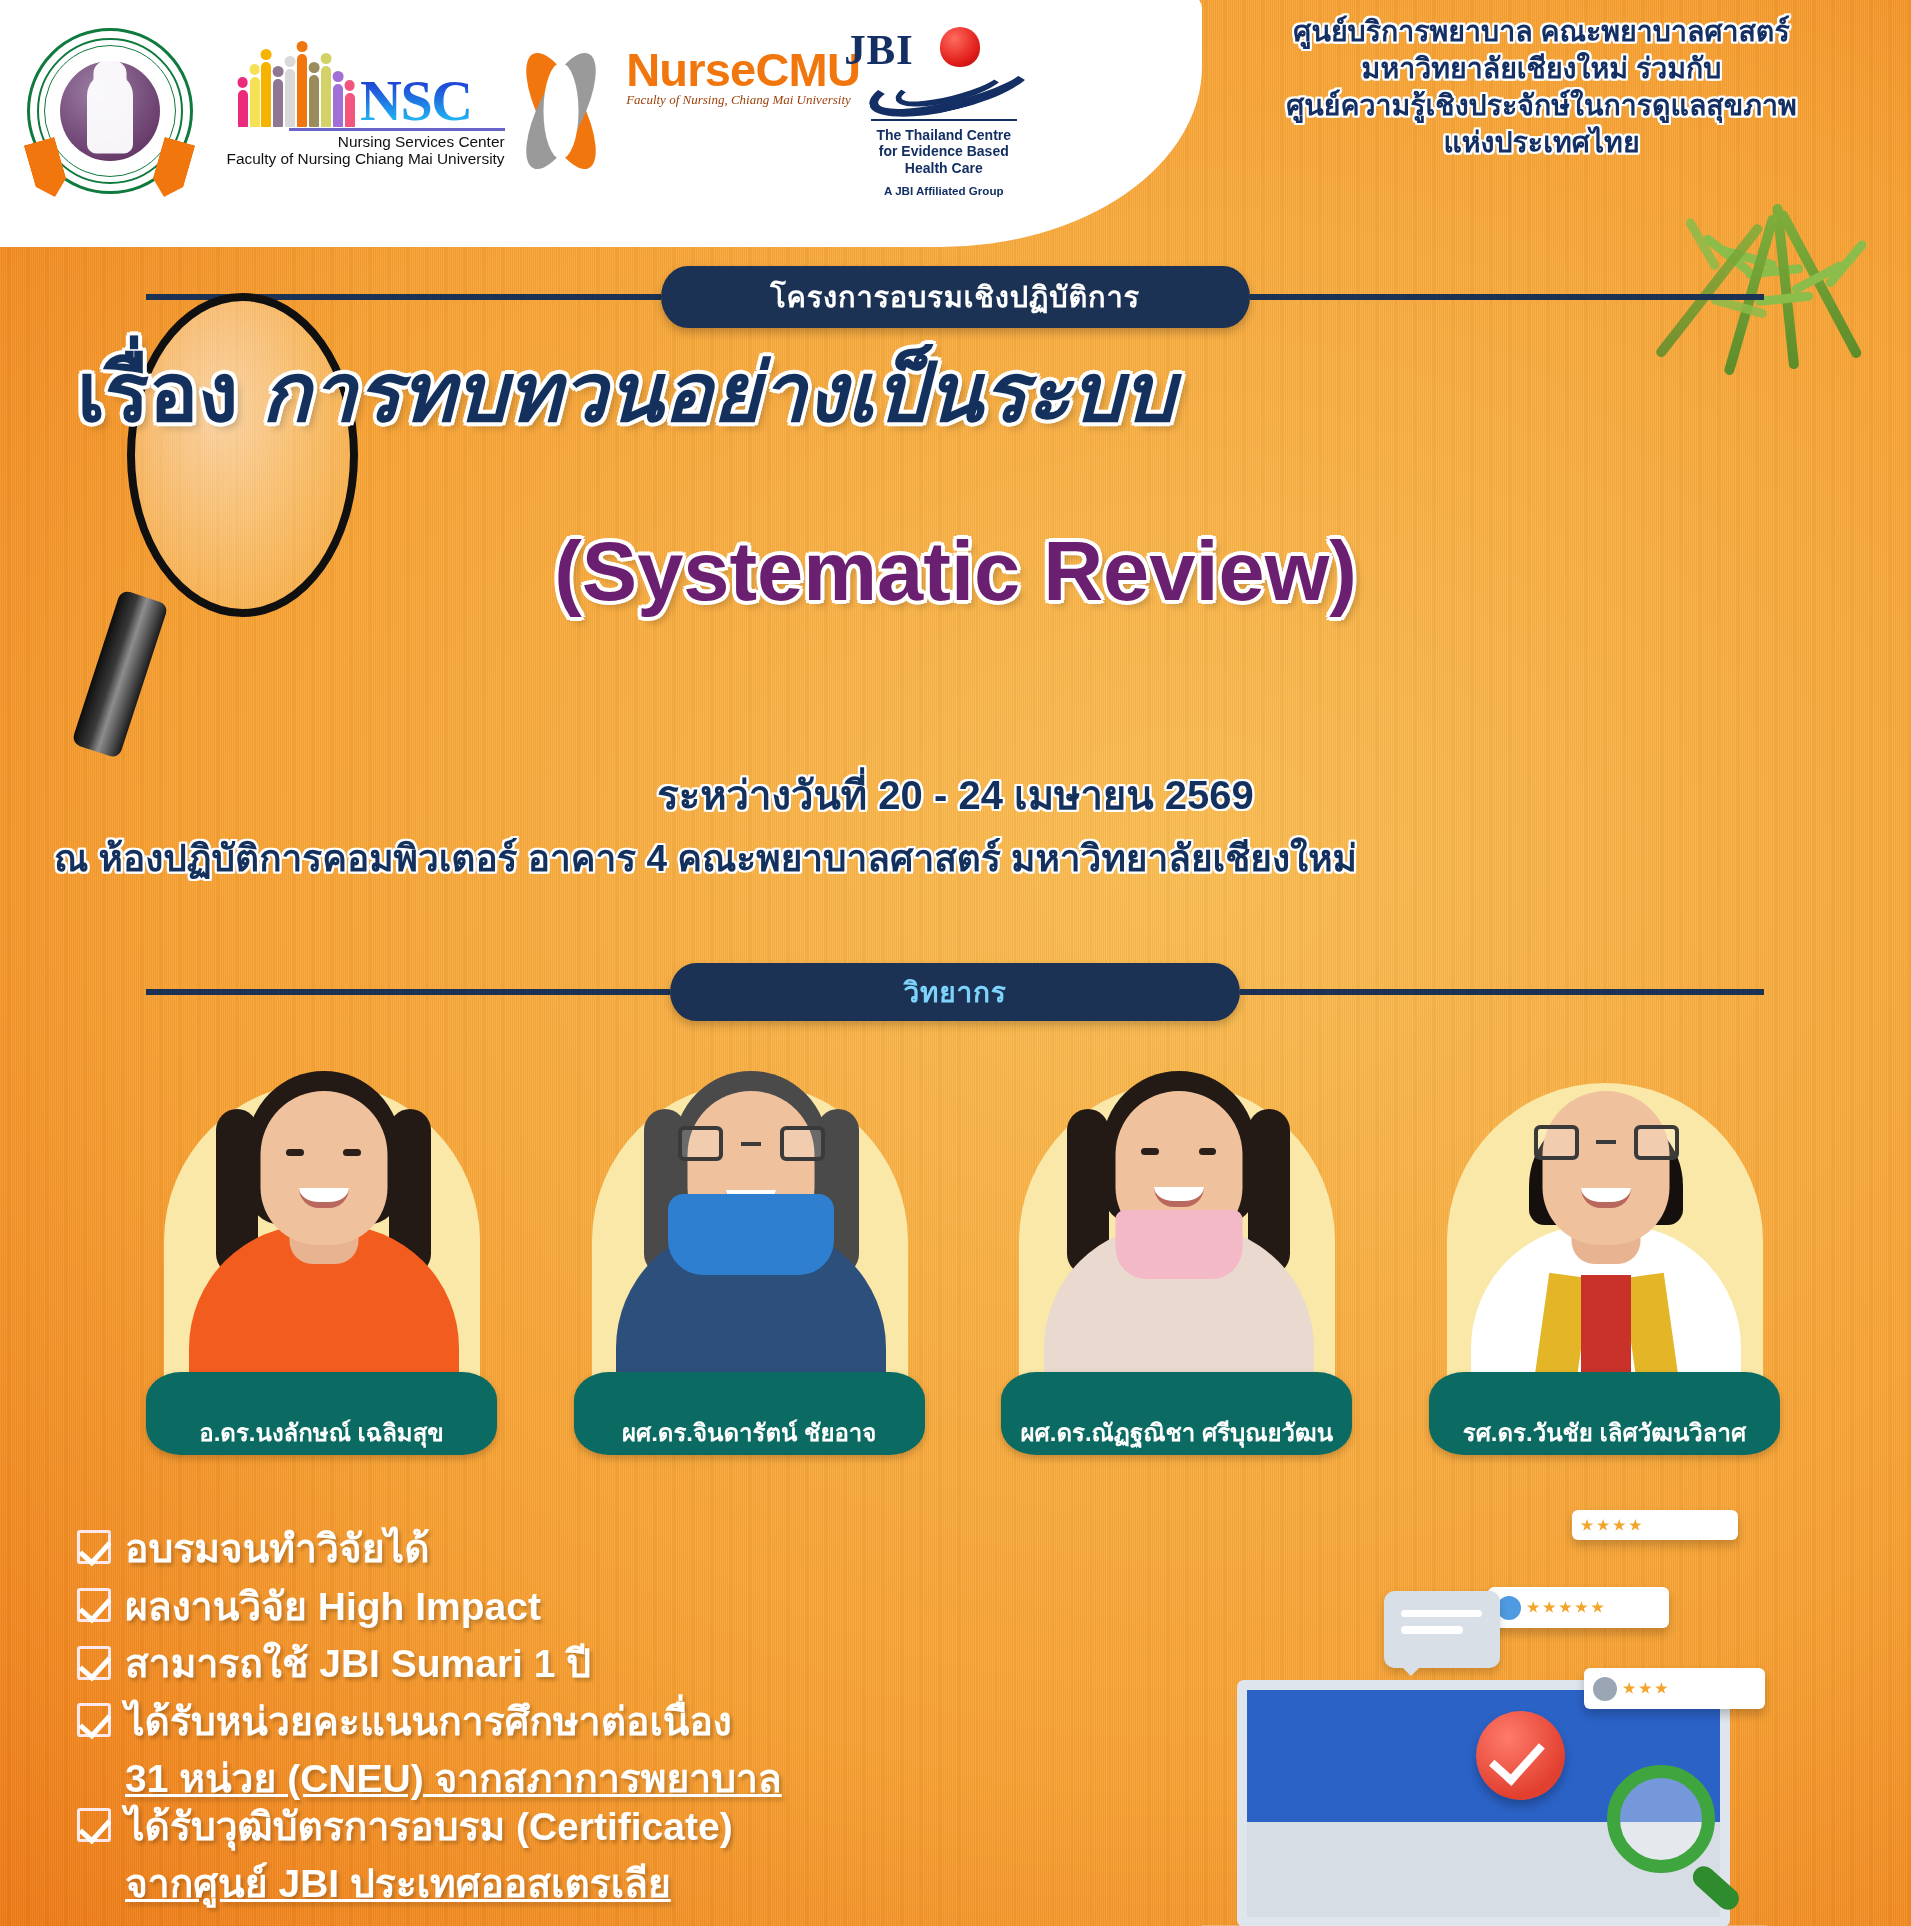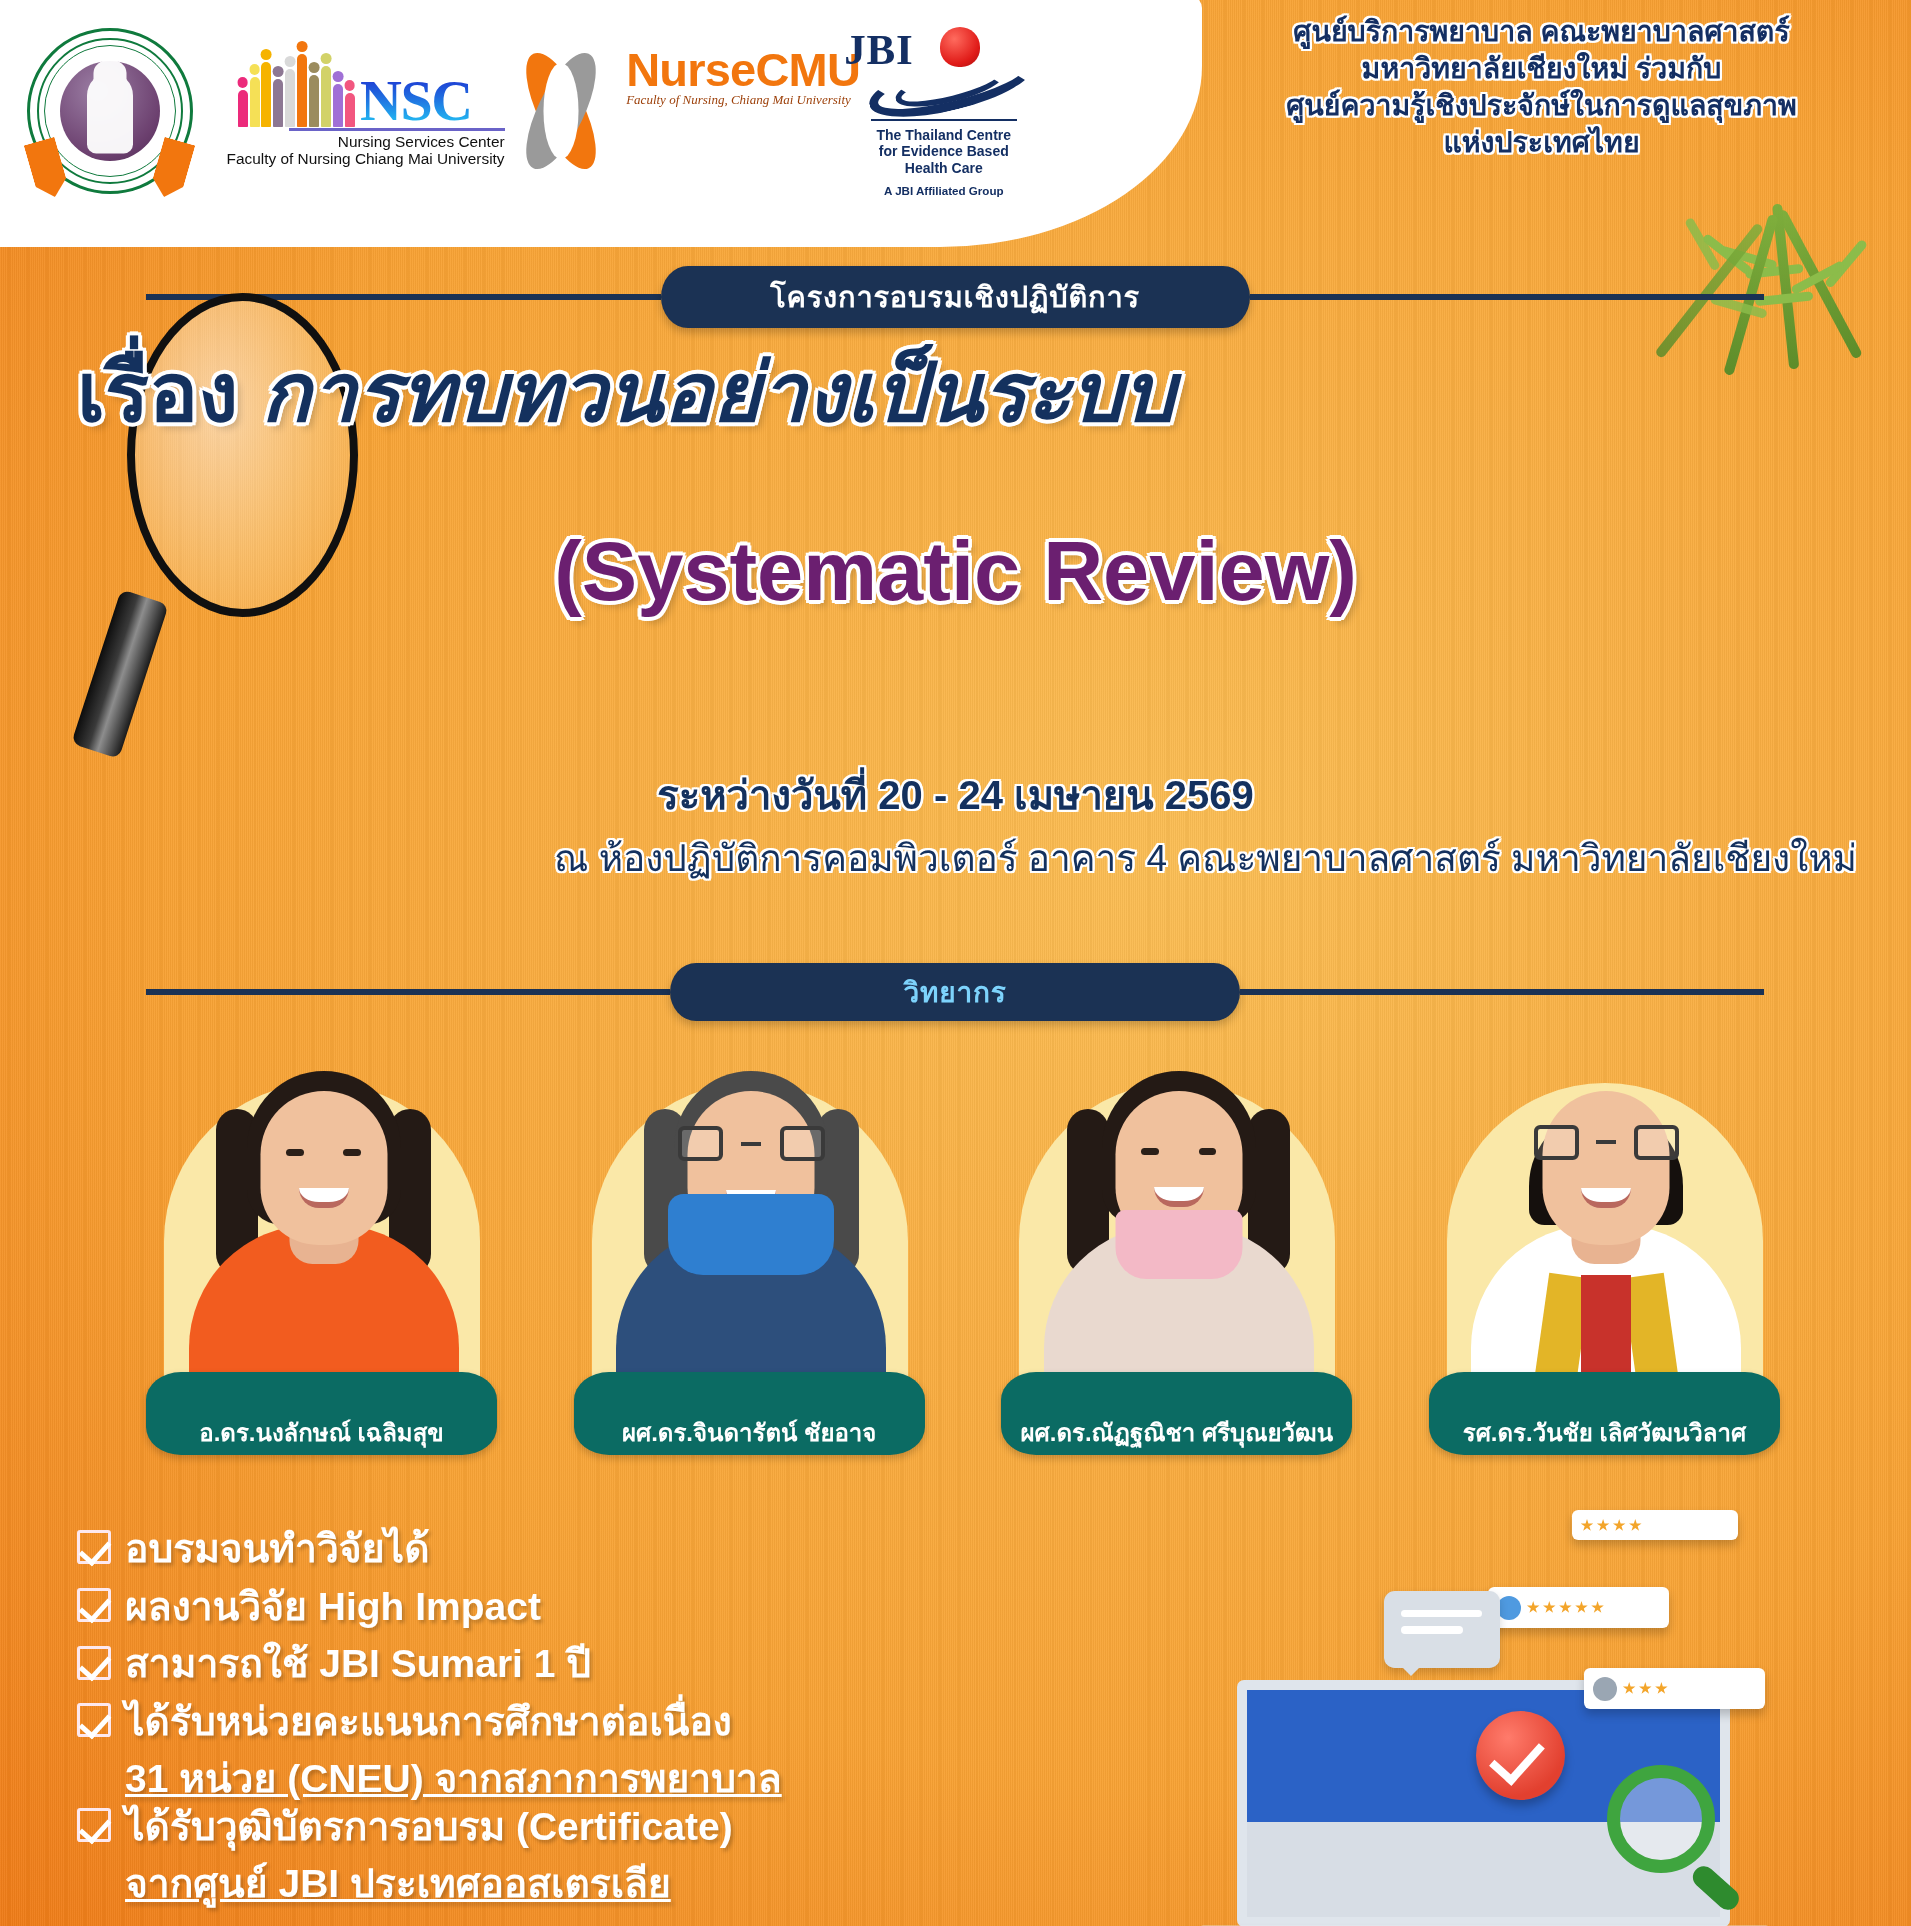--- a/index.html
+++ b/index.html
@@ -160,22 +160,22 @@
       0 -3.9px 0 #fff,0 3.9px 0 #fff,-3.9px 0 0 #fff,3.9px 0 0 #fff, 5.4px 6.2px 7px rgba(0,0,0,.18);
   }
 
   .date-line{
     position:absolute;left:77px;top:763px;width:1757px;text-align:center;z-index:10;
     font-size:40px;font-weight:bold;color:#14315e;
     text-shadow:-1.9px -1.9px 0 #fff,1.9px -1.9px 0 #fff,-1.9px 1.9px 0 #fff,1.9px 1.9px 0 #fff,
       0 -2.3px 0 #fff,0 2.3px 0 #fff,-2.3px 0 0 #fff,2.3px 0 0 #fff;
   }
   .venue-line{
-    position:absolute;left:54px;top:828px;width:1803px;text-align:right;z-index:10;
-    font-size:37px;font-weight:normal;color:#14315e;
+    position:absolute;left:54px;top:828px;width:1803px;text-align:left;z-index:10;
+    font-size:37px;font-weight:bold;color:#14315e;
     text-shadow:-1.9px -1.9px 0 #fff,1.9px -1.9px 0 #fff,-1.9px 1.9px 0 #fff,1.9px 1.9px 0 #fff,
       0 -2.3px 0 #fff,0 2.3px 0 #fff,-2.3px 0 0 #fff,2.3px 0 0 #fff;
   }
 
   
   .spk-head-row{position:absolute;left:146px;top:963px;width:1618px;height:58px;z-index:8;
     display:flex;align-items:center;}
   .spk-head-row .ribbon-line{height:5.4px;}
   .spk-head-pill{flex:0 0 570px;height:58px;background:#1b3254;border-radius:27px/30px;
     display:flex;align-items:center;justify-content:center;box-shadow:0 4.6px 8.5px rgba(0,0,0,.20);}

